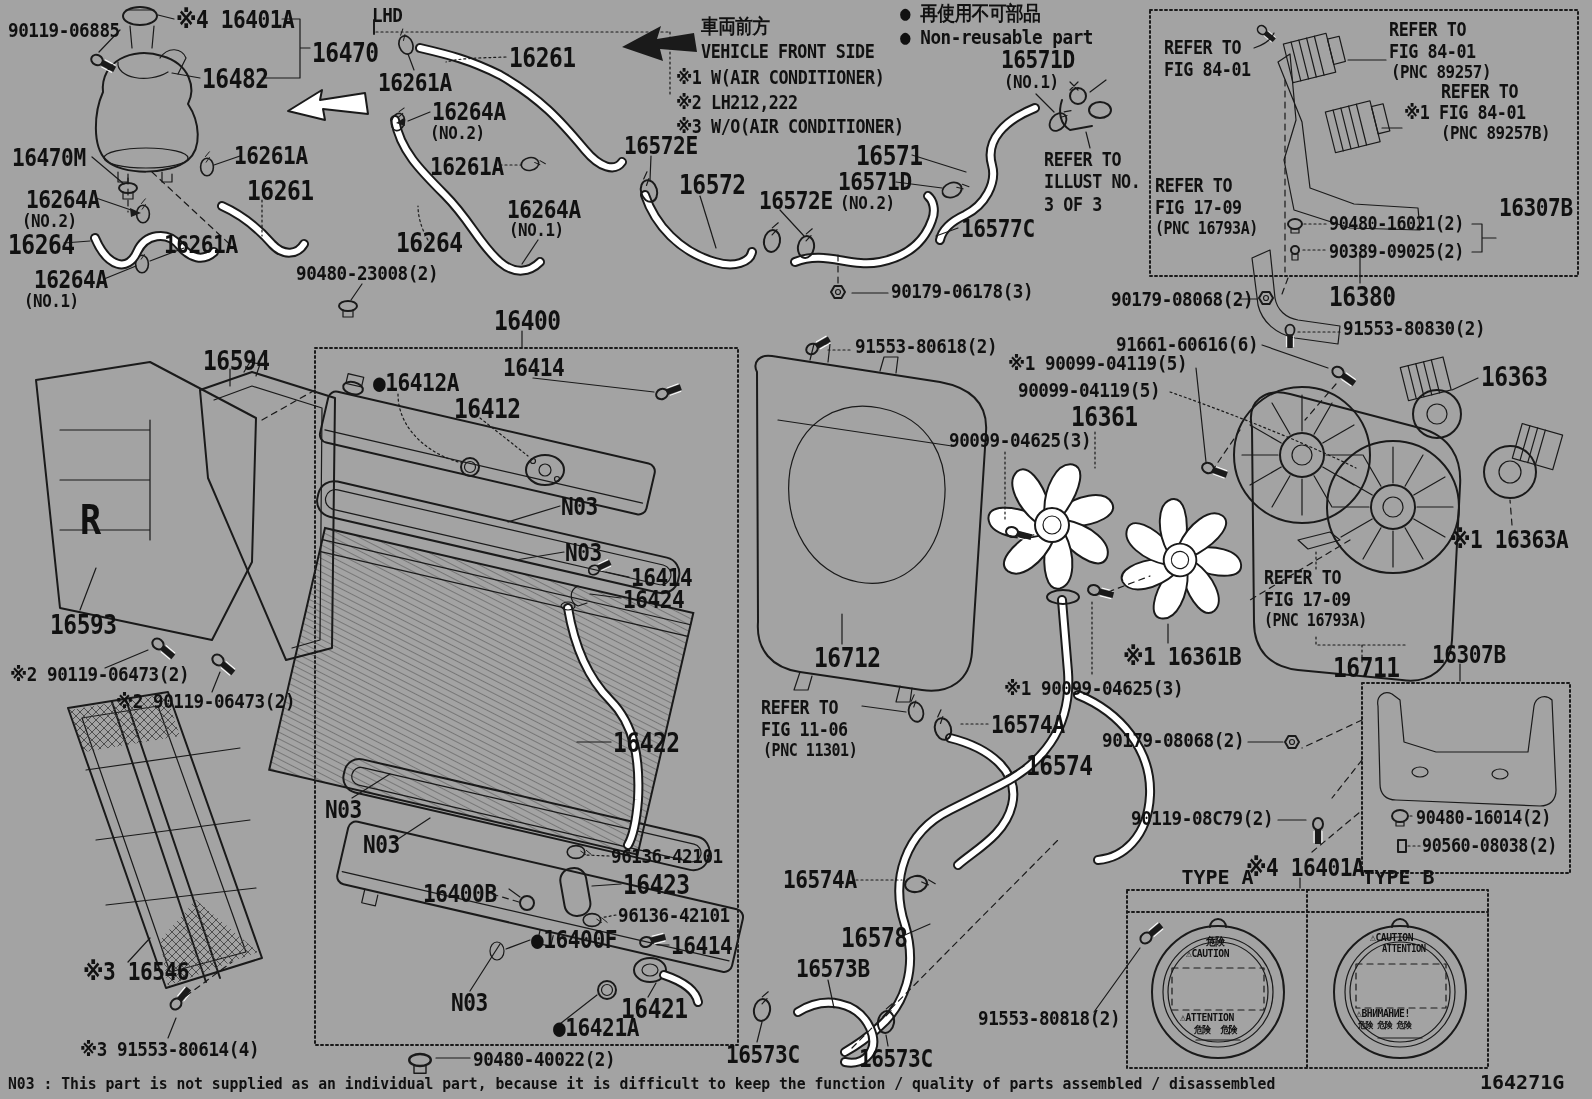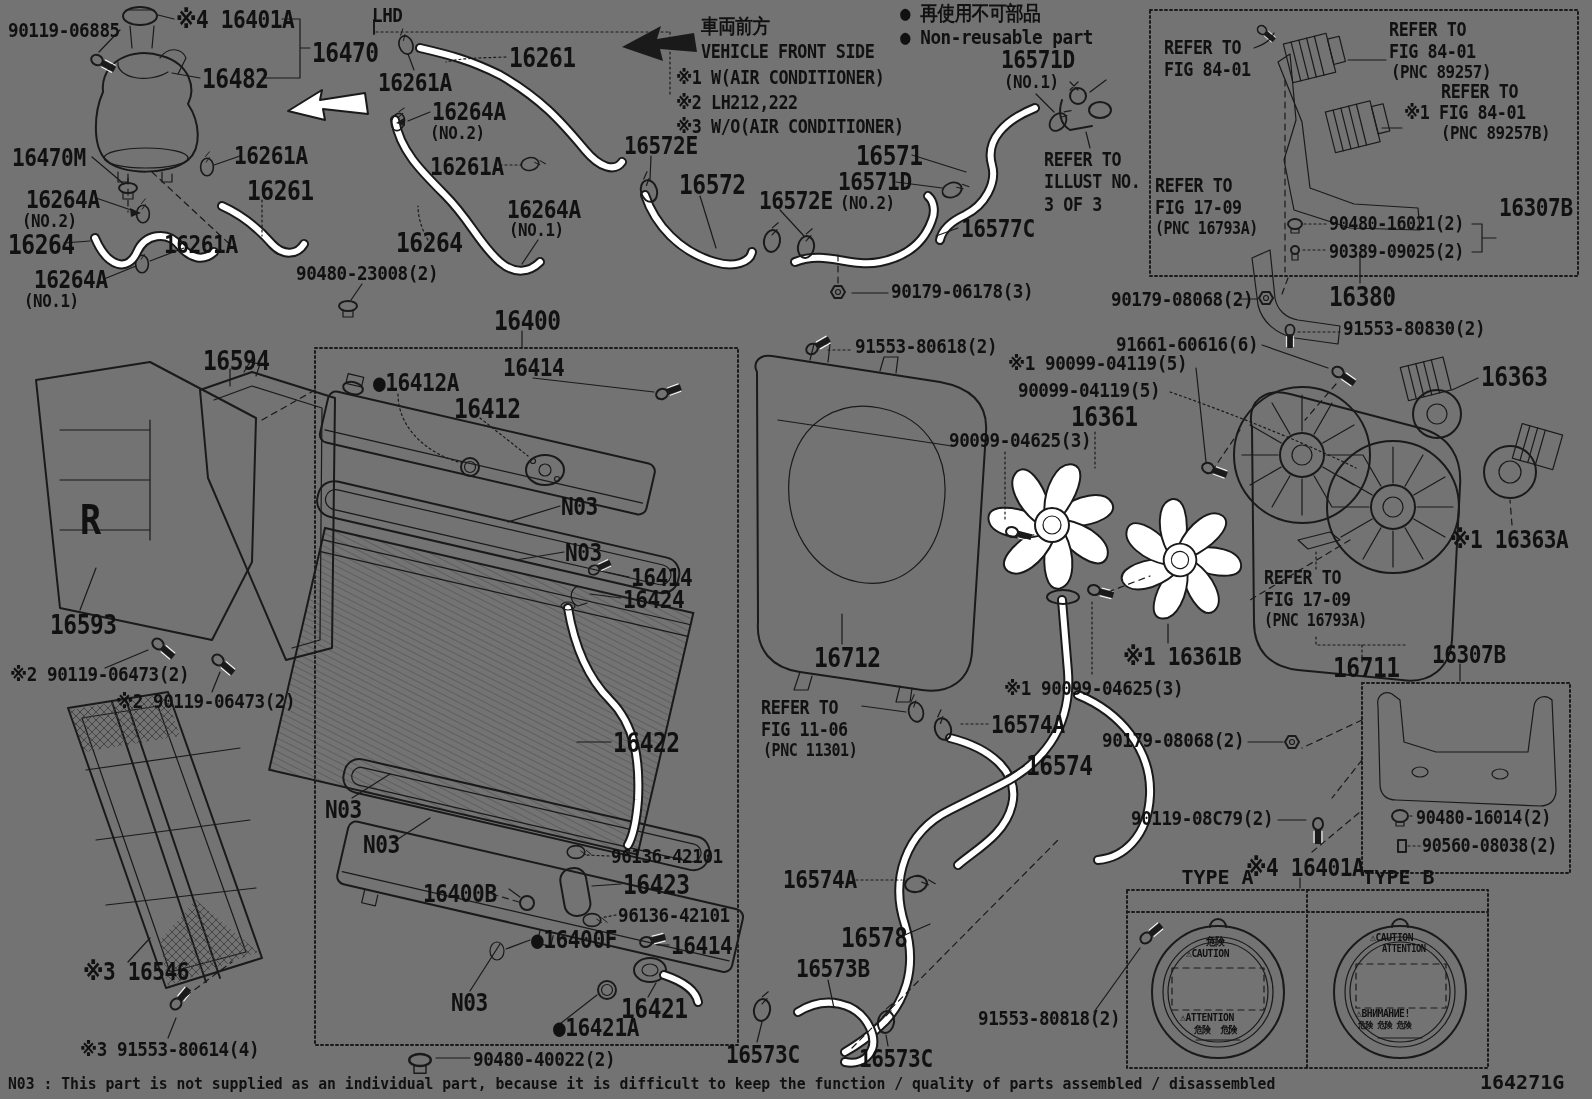--- a/index.html
+++ b/index.html
@@ -1,17 +1,17 @@
 <!DOCTYPE html>
 <html><head>
 <meta charset="utf-8">
 <style>
   html,body { margin:0; padding:0; background:#e8e8e8; }
   #stage {
-    position:relative; width:1592px; height:1099px; background:#737373;
+    position:relative; width:1592px; height:1099px; background:#a3a3a3;
     overflow:hidden; font-family:"DejaVu Sans Mono","Liberation Mono",monospace;
   }
   #art { position:absolute; left:0; top:0; }
   #labels { position:absolute; left:0; top:0; width:100%; height:100%; }
   .co {
     position:absolute; font-weight:bold; color:#111; line-height:1;
     white-space:pre; transform:scaleX(0.88); transform-origin:0 0;
     letter-spacing:-0.5px;
     font-family:"DejaVu Sans Mono","DejaVu Sans","Liberation Mono",monospace;
   }

